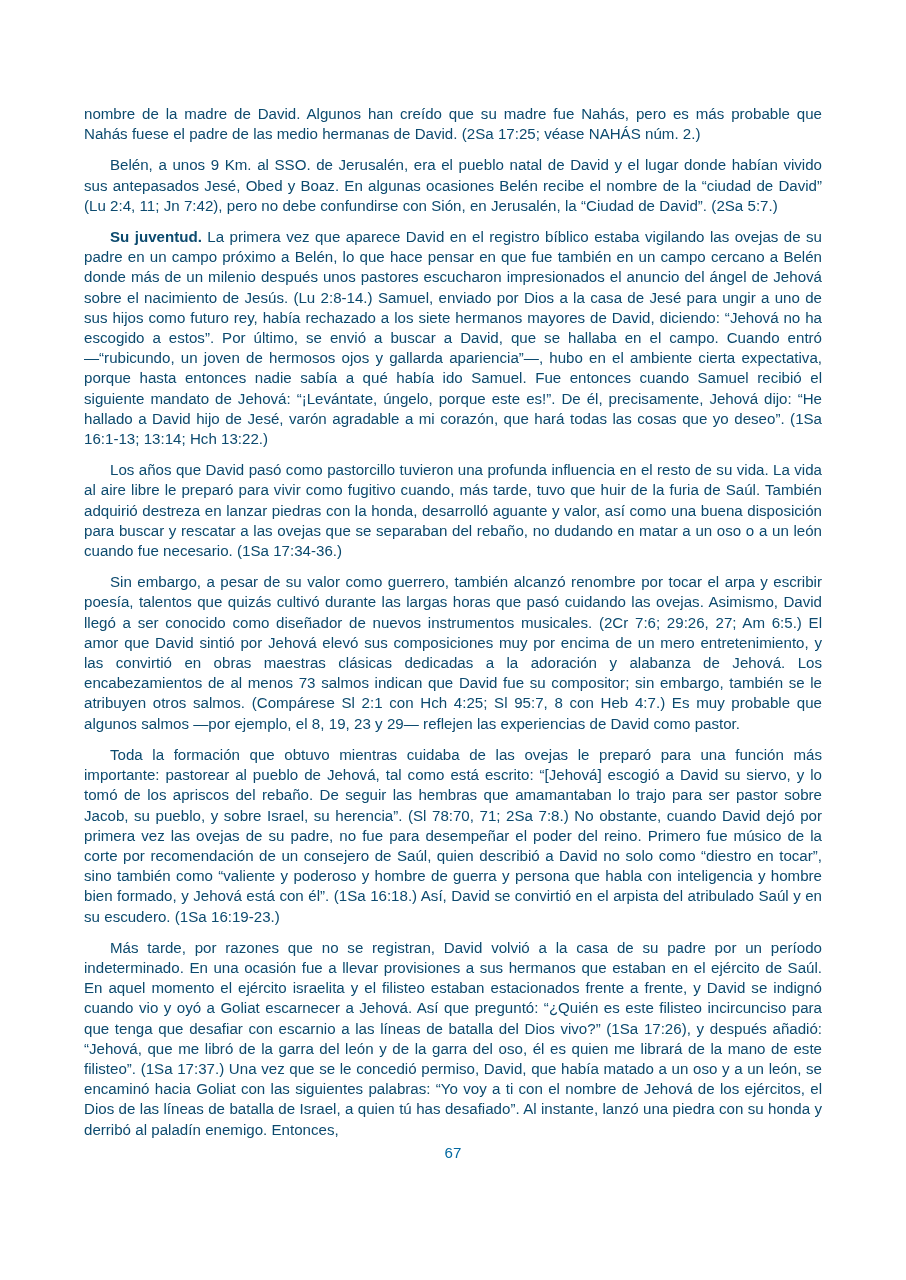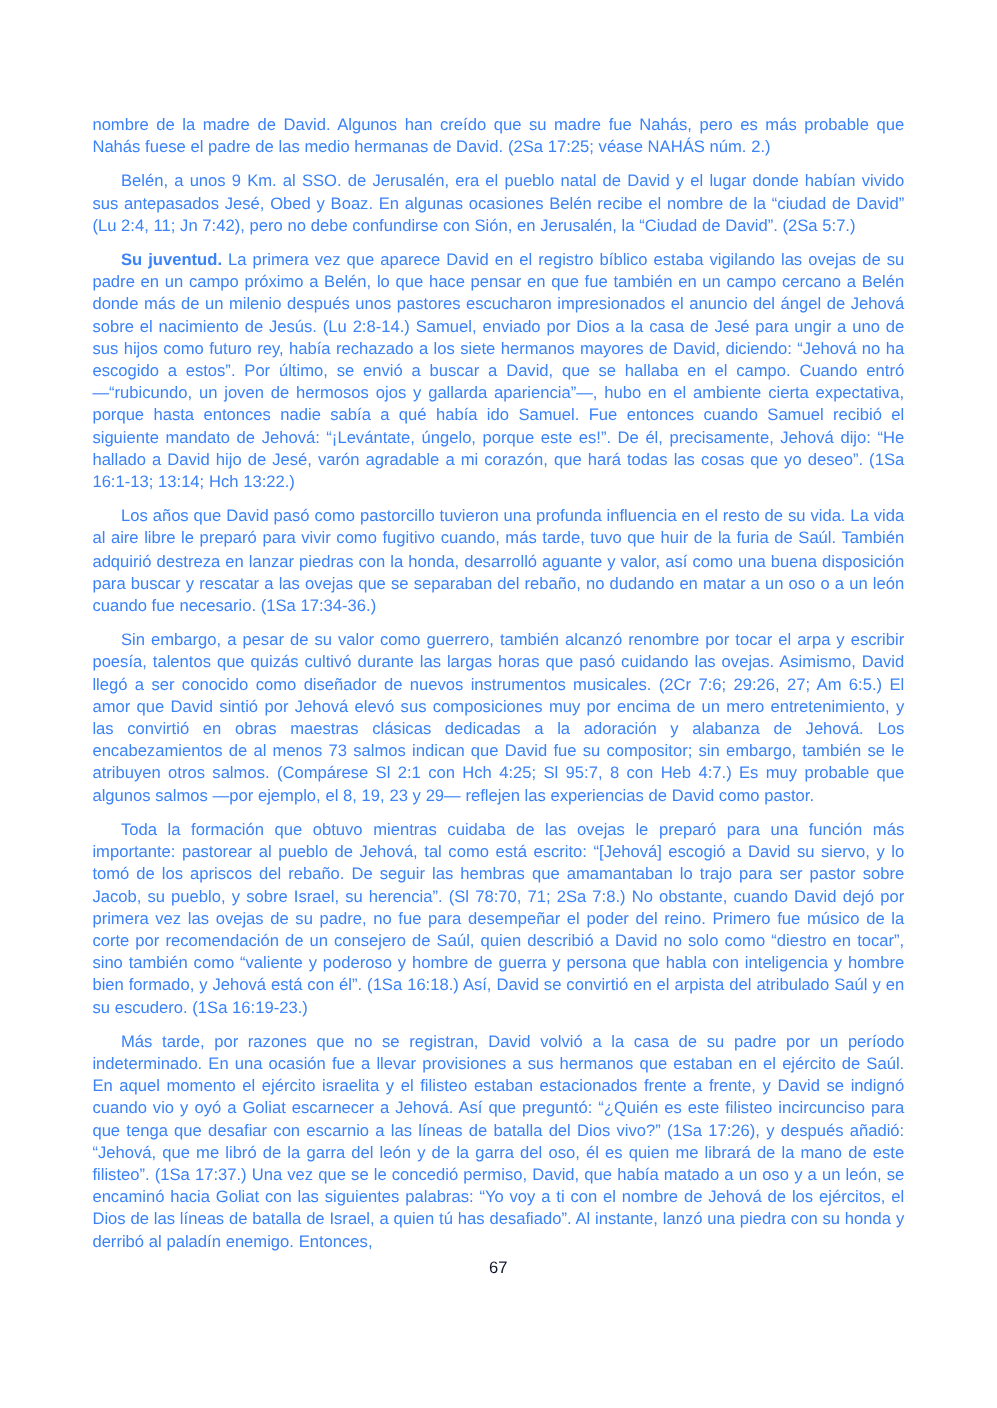--- a/index.html
+++ b/index.html
@@ -18,21 +18,21 @@
   .content {
     position: absolute;
     left: 84px;
     top: 104px;
     width: 738px;
   }
   .para {
     font-family: "Liberation Sans", sans-serif;
     font-size: 15.1px;
     line-height: 20.2px;
-    color: #3b82f6;
+    color: #0c4a6e;
     text-align: justify;
     text-justify: inter-word;
     margin: 0 0 11px 0;
     text-indent: 26px;
     -webkit-hyphens: none;
     hyphens: none;
     word-spacing: 0.1px;
   }
   .para.no-indent {
     text-indent: 0;
@@ -43,21 +43,21 @@
   }
   .page-number {
     position: absolute;
     left: 0;
     top: 1143px;
     width: 906px;
     text-align: center;
     font-family: "Liberation Sans", sans-serif;
     font-size: 15.1px;
     line-height: 20px;
-    color: #0f172a;
+    color: #0369a1;
   }
 </style>
 </head>
 <body>
 
 <div class="page">
 
   <div class="content">
 
     <p class="para no-indent"><span>nombre de la madre de David. Algunos han creído que su madre fue Nahás, pero es más probable que Nahás fuese el padre de las medio hermanas de David. (2Sa 17:25; véase NAHÁS núm. 2.)</span></p>

